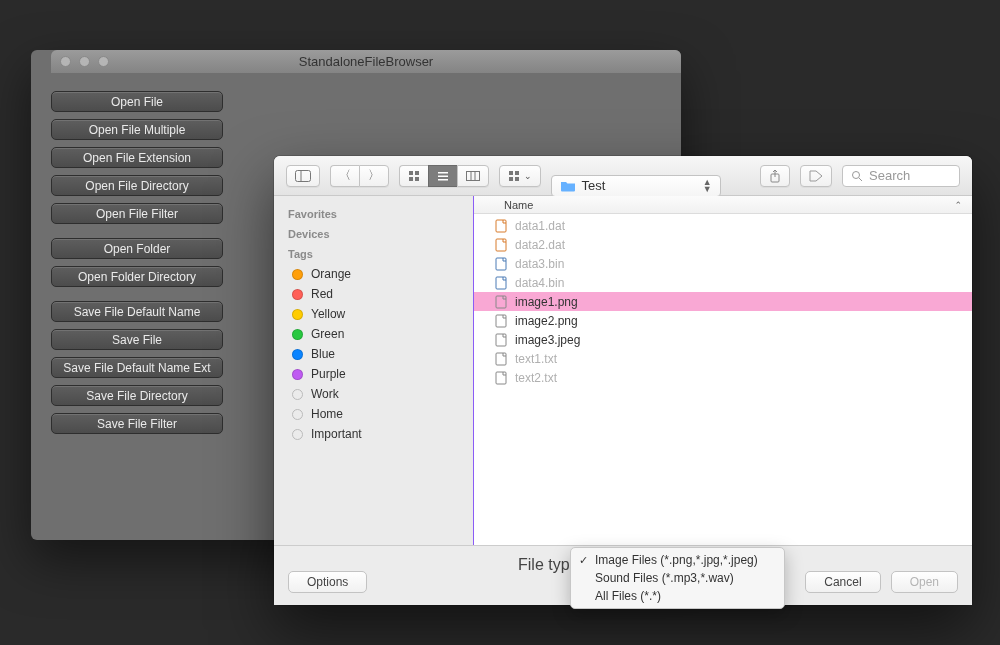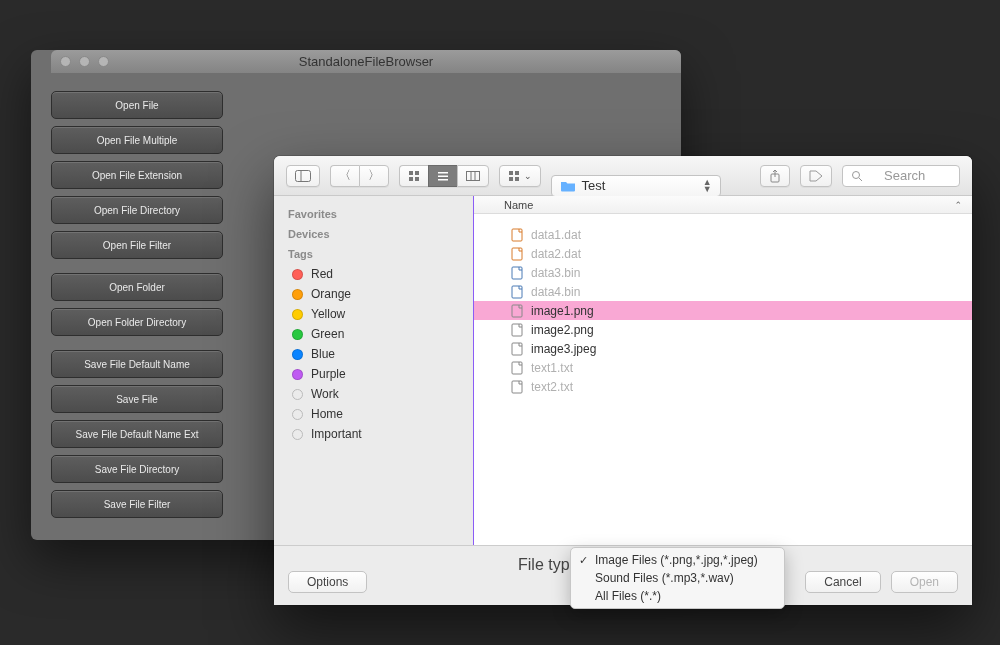--- a/index.html
+++ b/index.html
@@ -30,26 +30,26 @@
     color: #333;
     position: relative;
     margin-left: 20px;
   }
   .traffic { display:flex; gap:8px; position:absolute; left:9px; top:6px;}
   .tl-dot { width:11px; height:11px; border-radius:50%; background:#b5b5b5; border:1px solid #888;}
   .unity-title { flex:1; text-align:center; font-size:13px; color:#333;}
   .unity-body { padding: 18px 20px; display:flex; flex-direction:column; gap:0;}
   .btn-group { margin-bottom: 14px; display:flex; flex-direction:column; gap:7px; }
   .unity-btn {
-    width: 172px; height: 28px;
+    width: 172px; height: 21px;
     background: linear-gradient(#5e5e5e,#4c4c4c);
     border: 1px solid #2e2e2e;
     border-radius: 5px;
     color: #eaeaea;
-    font-size: 10px;
+    font-size: 12px;
     display:flex; align-items:center; justify-content:center;
     cursor:pointer;
     box-shadow: inset 0 1px 0 rgba(255,255,255,.13);
   }
 
   .open-dialog {
     position:absolute;
     left: 274px; top: 156px;
     width: 698px; height: 449px;
     background: #ececec;
@@ -94,46 +94,46 @@
     color:#333;
     margin-top:20px;
   }
   .folder-picker .updn { margin-left:auto; color:#666; font-size:9px; line-height:7px; display:flex; flex-direction:column; text-align:center;}
   .search-field {
     height:22px;
     background:#fff;
     border:1px solid #c3c3c3;
     border-radius:4px;
     display:flex; align-items:center;
-    padding:0 8px; gap:21px; color:#999;
+    padding:0 8px; gap:6px; color:#999;
     width: 118px;
   }
   .dlg-body { flex:1; display:flex; overflow:hidden; }
   .sidebar {
     width: 200px;
     background:#ebebeb;
     border-right:1px solid #8b5cf6;
     padding: 8px 0;
     font-size:12px;
   }
   .sb-head { color:#8a8a8a; font-weight:600; font-size:11px; padding:4px 14px; }
   .sb-item { display:flex; align-items:center; gap:8px; padding:3px 14px 3px 18px; color:#333;}
   .tag-dot { width:11px; height:11px; border-radius:50%; border:1px solid rgba(0,0,0,.15);}
-  .file-pane { flex:1; background:#fff; display:flex; flex-direction:column;gap:9px; }
+  .file-pane { flex:1; background:#fff; display:flex; flex-direction:column; }
   .file-header {
     height:18px; background:linear-gradient(#fbfbfb,#f1f1f1);
     border-bottom:1px solid #dcdcdc;
     display:flex; align-items:center;
     padding:0 30px 0 30px;
     font-size:11px; color:#444;
     position:relative;
   }
   .file-header .caret { position:absolute; right:10px; font-size:9px; color:#666; }
   .file-list { flex:1; overflow:auto; padding-top:2px;}
-  .file-row { height:19px; display:flex; align-items:center; gap:7px; padding-left:36px; font-size:12px;}
+  .file-row { height:19px; display:flex; align-items:center; gap:7px; padding-left:20px; font-size:12px;}
   .file-row.disabled { color:#b0b0b0; }
   .file-row.enabled { color:#333; }
   .file-row.selected { background:#f9a8d4; }
   .file-ico { width:14px; height:14px; display:flex; align-items:center; justify-content:center; font-size:10px; color:#888; }
   .file-ico.orange { color:#d87b2a;}
   .file-ico.blue { color:#4a7ab5;}
   .bottom-area {
     position:relative;
     border-top:1px solid #ccc;
     height:60px;
@@ -281,26 +281,26 @@
       <span>Search</span>
     </div>
   </div>
 
   <div class="dlg-body">
     <div class="sidebar" id="sidebar">
         <div class="sb-head">Favorites</div>
         <div class="sb-head">Devices</div>
         <div class="sb-head">Tags</div>
         <div class="sb-item">
+          <span class="tag-dot" style="background: rgb(255, 159, 10);"></span>
+          <span>Orange</span>
+        </div>
+        <div class="sb-item">
           <span class="tag-dot" style="background: rgb(255, 95, 87);"></span>
           <span>Red</span>
-        </div>
-        <div class="sb-item">
-          <span class="tag-dot" style="background: rgb(255, 159, 10);"></span>
-          <span>Orange</span>
         </div>
         <div class="sb-item">
           <span class="tag-dot" style="background: rgb(255, 204, 0);"></span>
           <span>Yellow</span>
         </div>
         <div class="sb-item">
           <span class="tag-dot" style="background: rgb(40, 200, 64);"></span>
           <span>Green</span>
         </div>
         <div class="sb-item">

